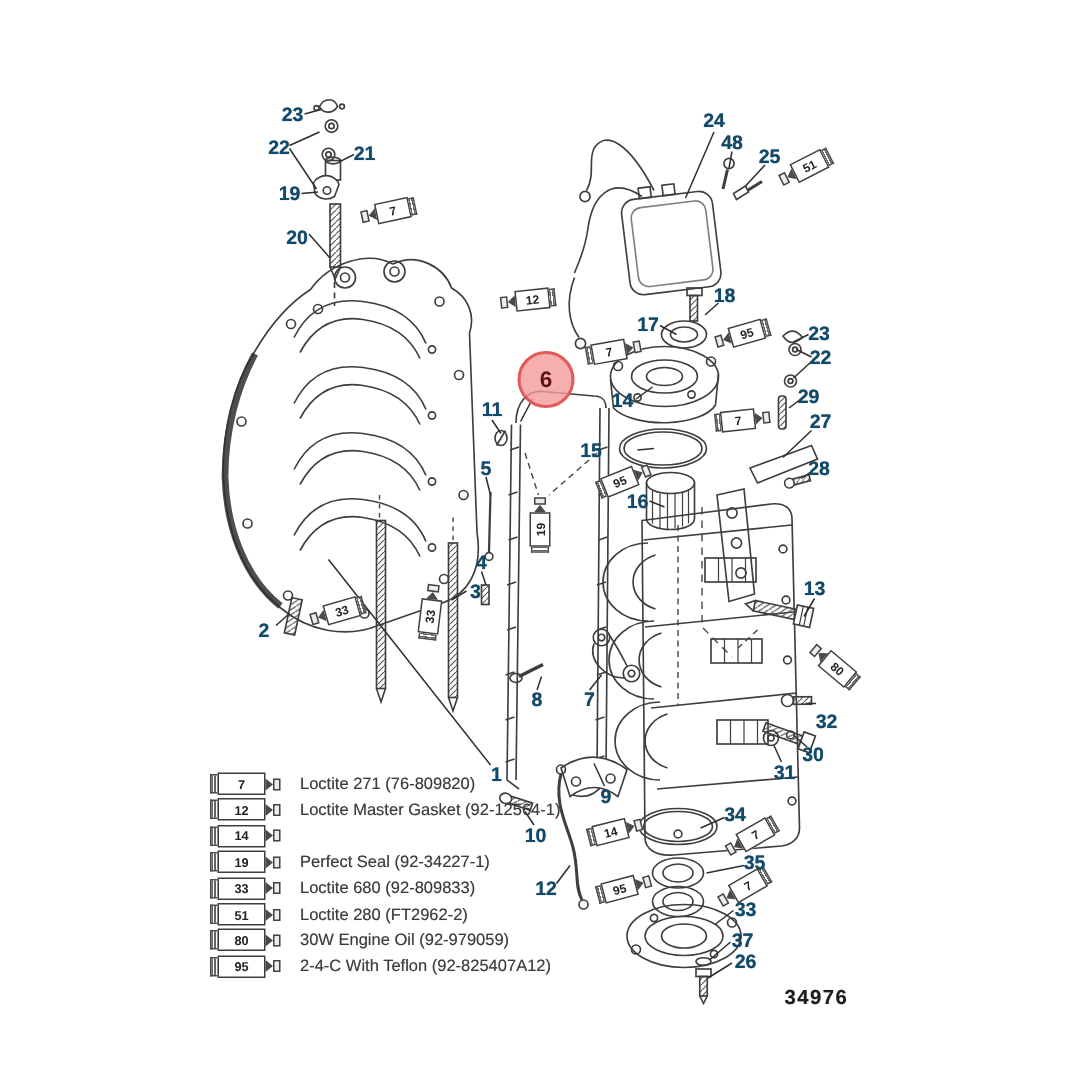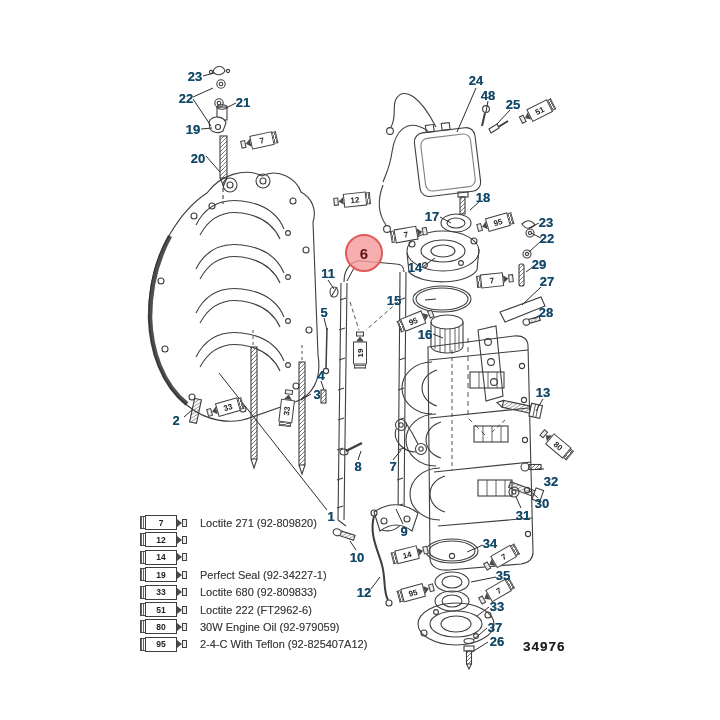--- a/index.html
+++ b/index.html
@@ -27,21 +27,21 @@
   .tube.flip .neck{border-left:none;border-right:5px solid #4a4a4a;}
   .cap{width:5px;height:8px;border:1px solid #424242;background:#ececec;box-sizing:border-box;}
   
   .legend-row{position:absolute;display:flex;align-items:center;z-index:5;}
   .ltube{display:flex;align-items:center;}
   .ltube .crimp{height:13px;width:5px;}
   .ltube .tbody{min-width:32px;height:15px;font-size:8.5px;}
   .legend-text{margin-left:13px;font:11px "Liberation Sans",sans-serif;color:#3c3c3c;
                text-shadow:0 0 .5px rgba(70,70,70,.55);white-space:nowrap;}
   .drawing-number{position:absolute;font:bold 13.5px "Liberation Sans",sans-serif;color:#1d1d1d;
-                  letter-spacing:1px;text-shadow:0 0 .6px rgba(40,40,40,.6);z-index:5;}
+                  letter-spacing:1px;text-shadow:0 0 .6px rgba(40,40,40,.6);z-index:5;margin-top:18px;}
 </style>
 </head>
 <body>
 
 <div id="stage">
 
   <svg id="art" width="720" height="720" viewBox="0 0 720 720">
     <defs>
       <pattern id="hx" width="4" height="4" patternUnits="userSpaceOnUse">
         <path d="M0,4 L4,0" stroke="#5a5a5a" stroke-width="0.8"></path>
@@ -443,29 +443,30 @@
       </div>
     </div>
   <div id="legend">
       <div class="legend-row" style="left: 140px; top: 515px;">
         <div class="ltube">
           <span class="crimp"></span>
           <span class="tbody">7</span>
           <span class="neck"></span>
           <span class="cap"></span>
         </div>
-        <span class="legend-text">Loctite 271 (92-809820)</span>
+        <span class="legend-text">Loctite 271 (76-809820)</span>
       </div>
       <div class="legend-row" style="left: 140px; top: 532.4px;">
         <div class="ltube">
           <span class="crimp"></span>
           <span class="tbody">12</span>
           <span class="neck"></span>
           <span class="cap"></span>
         </div>
+        <span class="legend-text">Loctite Master Gasket (92-12564-1)</span>
       </div>
       <div class="legend-row" style="left: 140px; top: 549.8px;">
         <div class="ltube">
           <span class="crimp"></span>
           <span class="tbody">14</span>
           <span class="neck"></span>
           <span class="cap"></span>
         </div>
       </div>
       <div class="legend-row" style="left: 140px; top: 567.2px;">
@@ -486,21 +487,21 @@
         </div>
         <span class="legend-text">Loctite 680 (92-809833)</span>
       </div>
       <div class="legend-row" style="left: 140px; top: 602px;">
         <div class="ltube">
           <span class="crimp"></span>
           <span class="tbody">51</span>
           <span class="neck"></span>
           <span class="cap"></span>
         </div>
-        <span class="legend-text">Loctite 222 (FT2962-6)</span>
+        <span class="legend-text">Loctite 280 (FT2962-2)</span>
       </div>
       <div class="legend-row" style="left: 140px; top: 619.4px;">
         <div class="ltube">
           <span class="crimp"></span>
           <span class="tbody">80</span>
           <span class="neck"></span>
           <span class="cap"></span>
         </div>
         <span class="legend-text">30W Engine Oil (92-979059)</span>
       </div>

